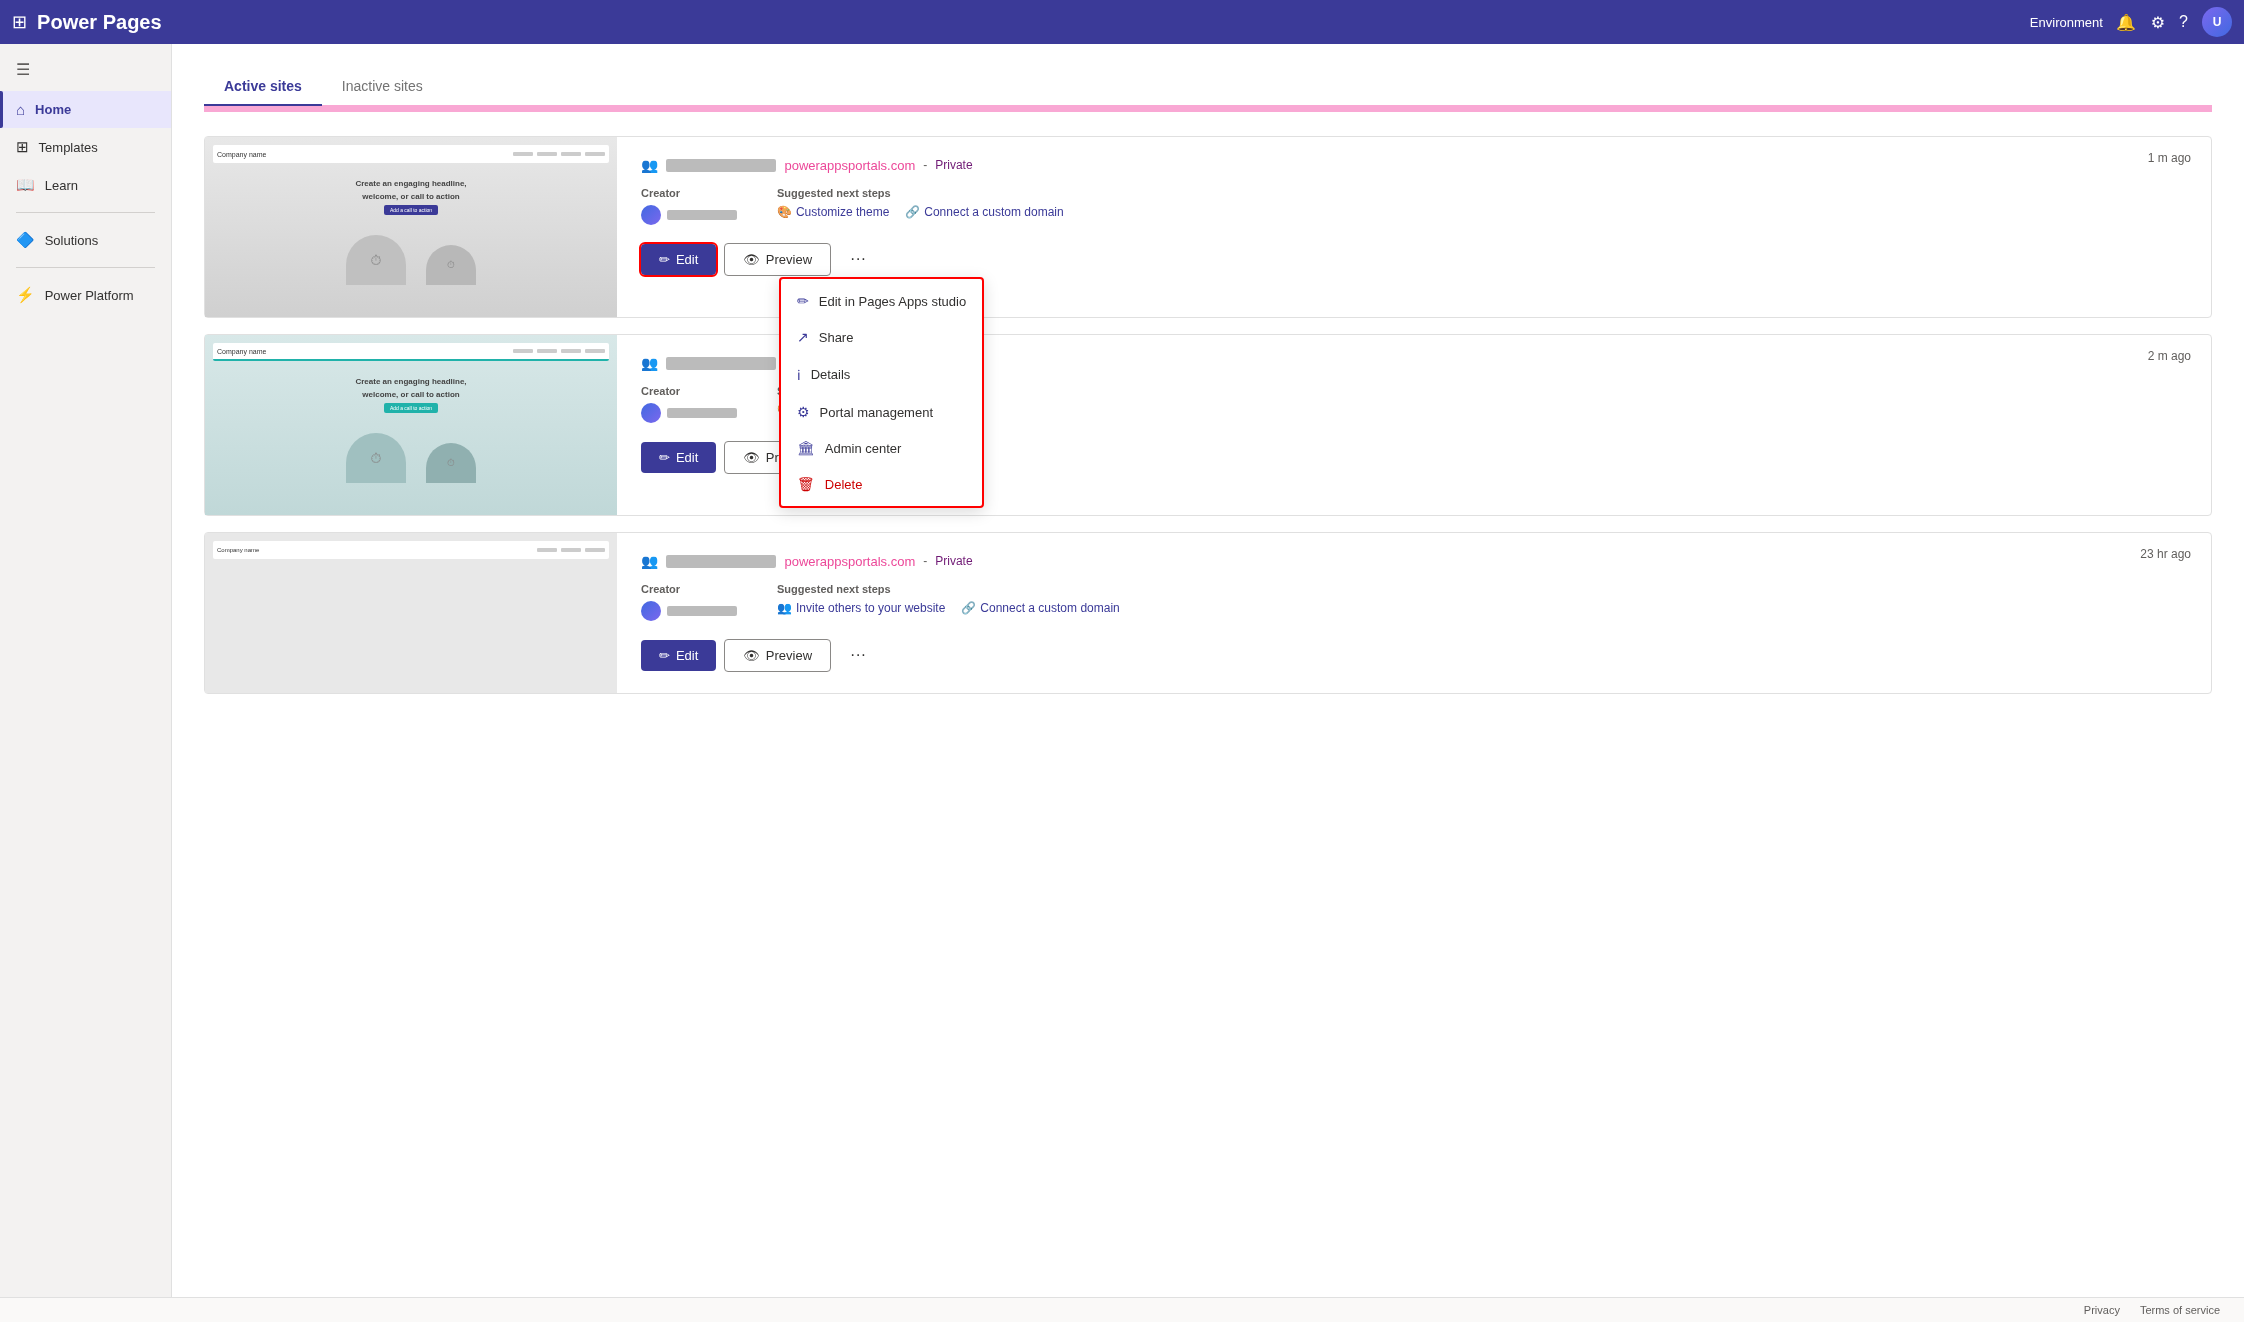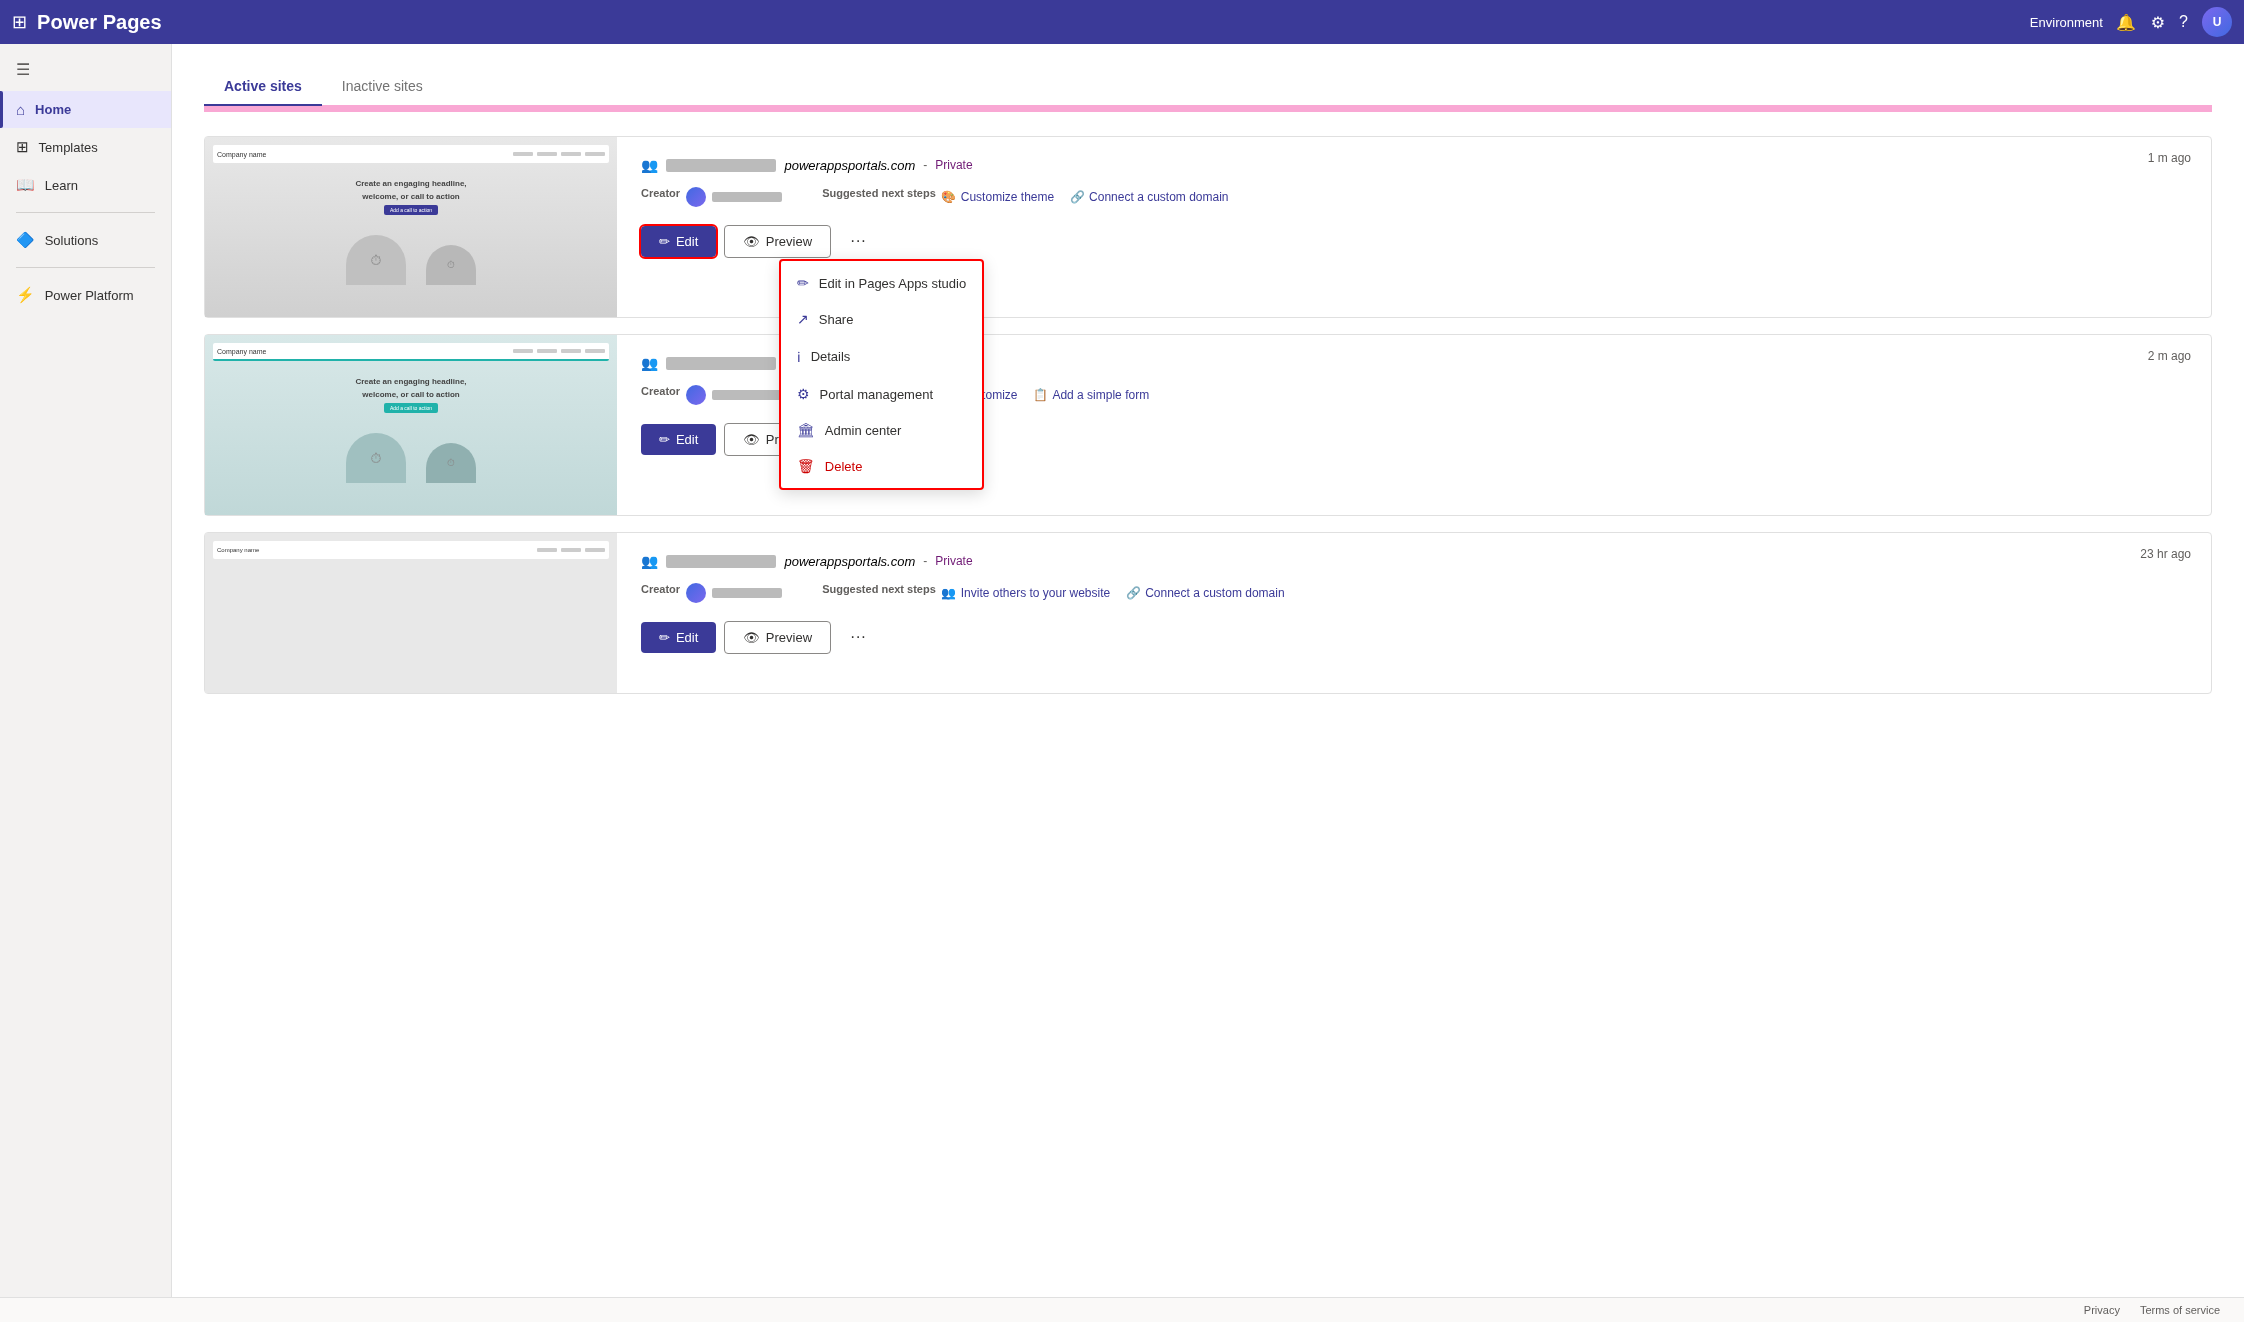--- a/index.html
+++ b/index.html
@@ -115,26 +115,26 @@
     .thumb-nav { display: flex; gap: 4px; margin-left: auto; }
     .thumb-nav-item { width: 20px; height: 4px; background: #ccc; border-radius: 1px; }
     .thumb-body { display: flex; flex-direction: column; align-items: center; justify-content: center; padding: 10px; }
     .thumb-headline { font-size: 8px; color: #444; text-align: center; font-weight: 600; margin-bottom: 4px; }
     .thumb-btn { background: #3b3a98; color: white; font-size: 5px; padding: 2px 6px; border-radius: 2px; }
 
     .site-card-info { flex: 1; padding: 20px 24px; }
     .site-timestamp { position: absolute; top: 14px; right: 20px; font-size: 12px; color: #605e5c; }
 
     .site-name-row { display: flex; align-items: center; gap: 8px; margin-bottom: 4px; }
-    .site-domain { font-size: 13px; color: #000000; font-style: italic; }
+    .site-domain { font-size: 13px; color: #ec4899; }
     .site-privacy { font-size: 12px; color: #701a75; }
     .site-users-icon { font-size: 14px; color: #605e5c; }
 
     .site-meta { display: flex; gap: 40px; margin-top: 14px; margin-bottom: 8px; }
-    .meta-group { display: flex; flex-direction: row; gap: 6px; }
+    .meta-group { display: flex; flex-direction: column; gap: 6px; }
     .meta-label { font-size: 11px; color: #605e5c; font-weight: 600; }
     .meta-avatar-row { display: flex; align-items: center; gap: 6px; }
     .meta-avatar { width: 20px; height: 20px; background: linear-gradient(135deg, #4169e1, #7b68ee); border-radius: 50%; }
 
     .next-steps { display: flex; gap: 16px; align-items: center; flex-wrap: wrap; }
     .next-step { display: flex; align-items: center; gap: 4px; font-size: 12px; color: #3b3a98; cursor: pointer; }
 
     .card-actions { display: flex; align-items: center; gap: 8px; margin-top: 16px; position: relative; }
     .btn-edit {
       background: #3b3a98;

